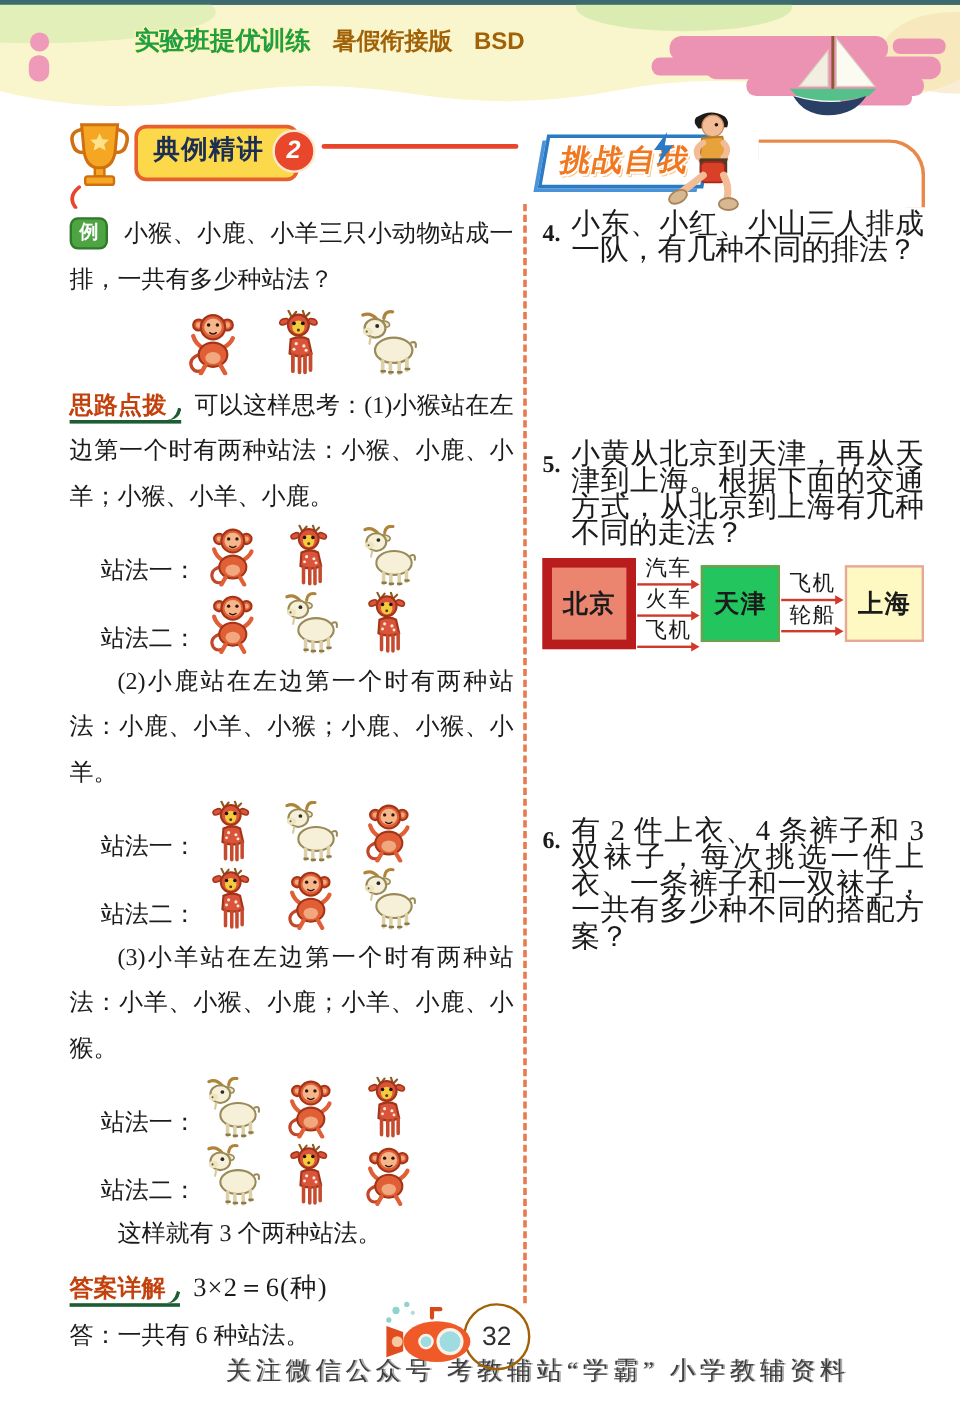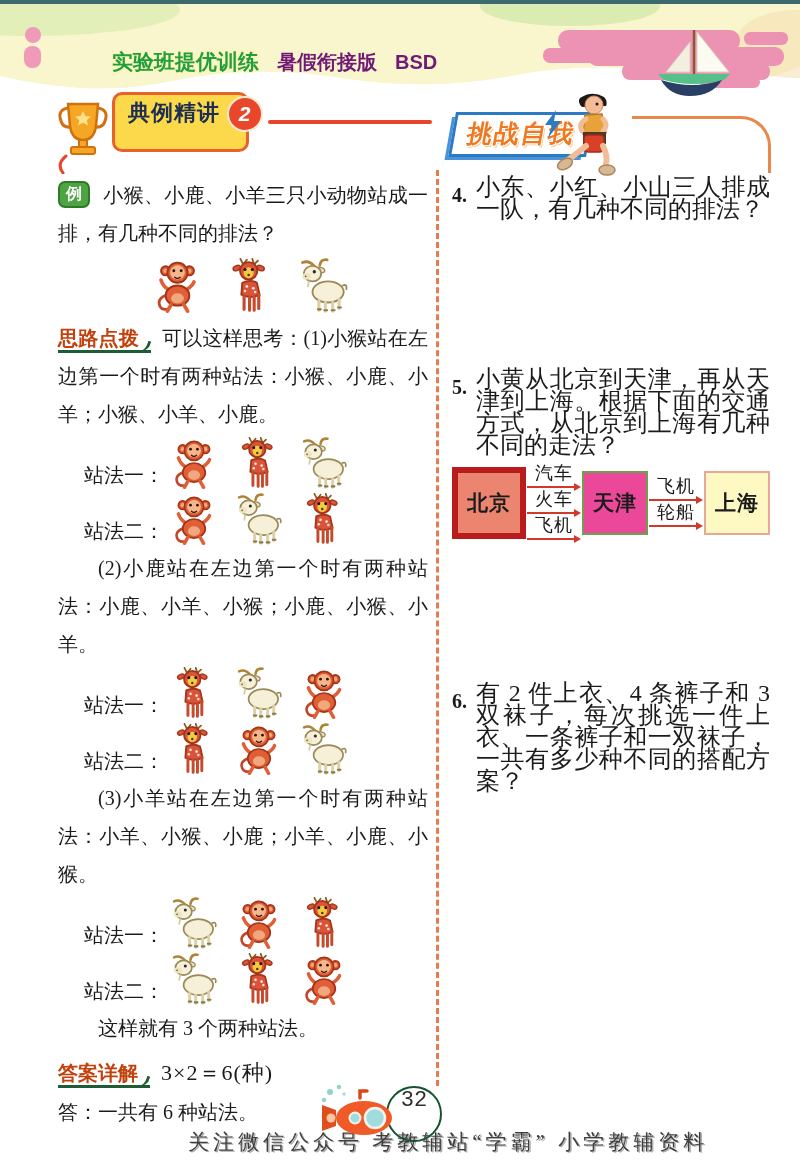--- a/index.html
+++ b/index.html
@@ -4,29 +4,29 @@
 <style>
   html,body{margin:0;padding:0}
   body{
     width:800px;height:1168px;position:relative;background:#fff;
     font-family:"Liberation Serif","DejaVu Serif",serif;color:#1b1b1b;overflow:hidden;
   }
   
   .top-edge{position:absolute;top:0;left:0;width:800px;height:6px;background:#3c6a6e}
   
   .header-art{position:absolute;top:4px;left:0}
-  .header-titles{position:absolute;top:48px;left:112px;display:flex;align-items:baseline;gap:18px;
+  .header-titles{position:absolute;top:20px;left:112px;display:flex;align-items:baseline;gap:18px;
     font-family:"Liberation Sans","DejaVu Sans",sans-serif;white-space:nowrap}
   .series-title{font-size:21px;font-weight:900;color:#1f9e46;
     text-shadow:1px 1px 0 #fef6b0,-1px -1px 0 #fef6b0,1px -1px 0 #fef6b0,-1px 1px 0 #fef6b0}
-  .sub-title{font-size:20px;font-weight:800;color:#701a75}
+  .sub-title{font-size:20px;font-weight:800;color:#a16207}
   
   .trophy{position:absolute;left:54px;top:96px}
-  .badge-dian{position:absolute;left:112px;top:92px;background:#fcd94b;border:3px solid #e8602c;
-    border-radius:10px;padding:3px 26px 21px 13px;font-family:"Liberation Sans",sans-serif;
+  .badge-dian{position:absolute;left:112px;top:104px;background:#fcd94b;border:3px solid #e8602c;
+    border-radius:10px;padding:3px 26px 8px 13px;font-family:"Liberation Sans",sans-serif;
     font-size:22px;font-weight:800;color:#1c2f52;letter-spacing:1px}
   .badge-dian .num2{position:absolute;right:-17px;top:1px;width:32px;height:32px;border-radius:50%;
     background:#e8472c;color:#fff;font-style:italic;font-weight:900;font-size:21px;
     display:flex;align-items:center;justify-content:center;border:2px solid #fbe9d0}
   .red-line{position:absolute;left:268px;top:120px;width:164px;height:4px;background:#e8452c;border-radius:2px}
   .badge-chal{position:absolute;left:452px;top:112px;transform:skewX(-10deg);background:#fff;
     border:3px solid #2b7bc4;box-shadow:-4px 4px 0 -1px #4a93d8;padding:2px 12px 4px 12px;
     font-family:"Liberation Sans",sans-serif;font-size:25px;font-weight:900;color:#f07820;letter-spacing:2px;
     text-shadow:1px 1px 0 #fff,-1px -1px 0 #fff,1px -1px 0 #fff,-1px 1px 0 #fff, 2px 2px 0 #f8c890}
   .bolt{position:absolute;left:545px;top:110px}
@@ -56,34 +56,34 @@
   
   .right-col{position:absolute;left:452px;top:176px;width:318px}
   .prob{display:flex;gap:9px}
   .prob .num{font-weight:700;font-size:20px;line-height:38px}
   .prob .txt{flex:1;font-size:24px;line-height:22px;text-align:justify;margin:0}
   .prob-4{margin-bottom:148px}
   .prob-5{margin-bottom:8px}
   .route-diagram{display:flex;align-items:center;margin-bottom:140px}
   .city{width:62px;height:60px;display:flex;align-items:center;justify-content:center;
     font-size:21px;font-weight:600;letter-spacing:1px;flex:none}
-  .city-beijing{background:#ec8570;border:6px solid #b91c1c}
-  .city-tianjin{background:#ec4899;border:2px solid #6aa24e}
+  .city-beijing{background:#ec8570;border:8px solid #b91c1c}
+  .city-tianjin{background:#22c55e;border:2px solid #6aa24e}
   .city-shanghai{background:#fef9c3;border:2px solid #e8a898}
   .routes{display:flex;flex-direction:column;justify-content:center;flex:1;padding:0 1px}
   .route{display:flex;flex-direction:column;align-items:stretch;margin:-1px 0}
   .route-label{font-size:18px;line-height:20px;text-align:center;letter-spacing:1px}
   .route-arrow{position:relative;height:8px;display:block}
   .route-arrow::before{content:"";position:absolute;left:0;right:5px;top:3px;border-top:2px solid #d13a2a}
   .route-arrow::after{content:"";position:absolute;right:0;top:0;width:0;height:0;
     border-left:7px solid #d13a2a;border-top:4px solid transparent;border-bottom:4px solid transparent}
   
-  .page-circle{position:absolute;left:386px;top:1086px;width:52px;height:52px;border:2px solid #14532d;
-    border-radius:50%;display:flex;justify-content:center;
-    font-family:Liberation Mono, monospace;font-size:22px;color:#2f2f2f;z-index:1}
+  .page-circle{position:absolute;left:386px;top:1086px;width:52px;height:52px;border:2px solid #a16207;
+    border-radius:50%;display:flex;align-items:center;justify-content:center;
+    font-family:Liberation Sans, sans-serif;font-size:22px;color:#2f2f2f;z-index:1}
   .submarine{position:absolute;left:314px;top:1082px;z-index:2}
   .watermark{position:absolute;left:188px;top:1128px;width:460px;font-size:21px;color:#3f3f3f;
     letter-spacing:4px;white-space:nowrap;text-shadow:1.5px .5px 0 rgba(70,70,70,.45)}
 </style>
 </head>
 <body>
 
 <svg width="0" height="0" style="position:absolute" aria-hidden="true">
   <defs>
     <symbol id="icon-monkey" viewBox="0 0 60 60">
@@ -206,21 +206,21 @@
   <path d="M47,58 Q52,68 50,76" stroke="#f2bd96" stroke-width="6" fill="none" stroke-linecap="round"></path>
   <ellipse cx="9" cy="76" rx="8" ry="5" fill="#d8b890" stroke="#a8845a" stroke-width="1.5" transform="rotate(-28 9 76)"></ellipse>
   <ellipse cx="51" cy="82" rx="8" ry="5" fill="#d8b890" stroke="#a8845a" stroke-width="1.5"></ellipse>
 </svg>
 <div class="corner-border"></div>
 <div class="divider"></div>
 
 <div class="left-col">
   <p class="body-p">
     <span class="li-badge">例</span>
-    <span>小猴、小鹿、小羊三只小动物站成一排，有几种不同的排法？</span>
+    <span>小猴、小鹿、小羊三只小动物站成一排，一共有多少种站法？</span>
   </p>
   <div class="example-animals">
       <svg class="animal" viewBox="0 0 60 60">
         <use href="#icon-monkey"></use>
       </svg>
       <svg class="animal" viewBox="0 0 60 60">
         <use href="#icon-deer"></use>
       </svg>
       <svg class="animal" viewBox="0 0 60 60">
         <use href="#icon-goat"></use>

